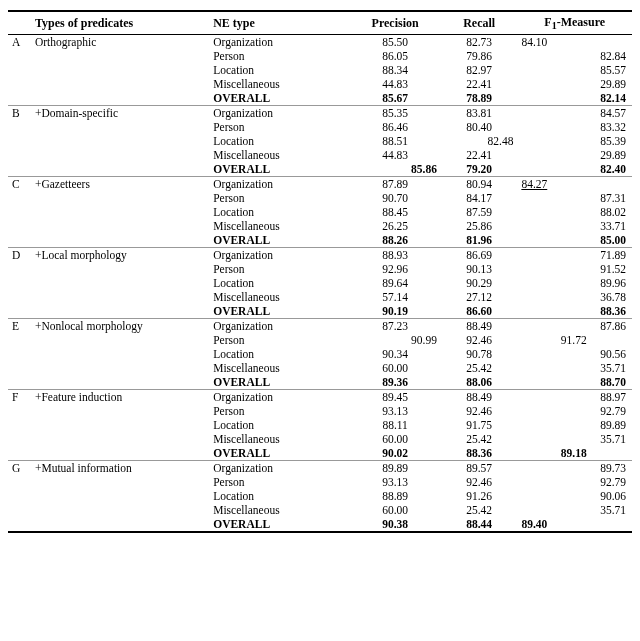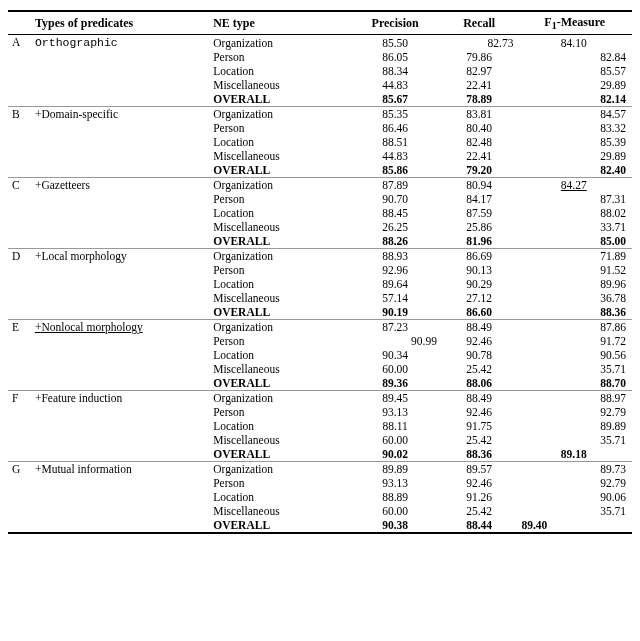--- a/index.html
+++ b/index.html
@@ -43,25 +43,25 @@
       <th class="left" style="width:140px;">Types of predicates</th>
       <th class="left" style="width:110px;">NE type</th>
       <th style="width:72px;">Precision</th>
       <th style="width:60px;">Recall</th>
       <th style="width:90px;">F<sub>1</sub>-Measure</th>
     </tr>
   </thead>
   <tbody id="table-body">
   <tr>
         <td style="vertical-align: top; padding-right: 2px;">A</td>
-        <td style="vertical-align: top; font-family: Liberation Mono, monospace;">Orthographic</td>
+        <td style="vertical-align: top;">Orthographic</td>
         <td>Organization</td>
         <td style="text-align: center;">85.50</td>
-        <td style="text-align: right;">82.73</td>
-        <td style="text-align: center; padding-right: 6px;">84.10</td>
+        <td style="text-align: center;">82.73</td>
+        <td style="text-align: left; padding-right: 6px;">84.10</td>
       </tr>
       <tr>
         <td style="vertical-align: top; padding-right: 2px;"></td>
         <td style="vertical-align: top;"></td>
         <td>Person</td>
         <td style="text-align: center;">86.05</td>
         <td style="text-align: center;">79.86</td>
         <td style="text-align: right; padding-right: 6px;">82.84</td>
       </tr>
       <tr>
@@ -102,46 +102,46 @@
         <td>Person</td>
         <td style="text-align: center;">86.46</td>
         <td style="text-align: center;">80.40</td>
         <td style="text-align: right; padding-right: 6px;">83.32</td>
       </tr>
       <tr>
         <td style="vertical-align: top; padding-right: 2px;"></td>
         <td style="vertical-align: top;"></td>
         <td>Location</td>
         <td style="text-align: center;">88.51</td>
-        <td style="text-align: center;">82.48</td>
+        <td style="text-align: right;">82.48</td>
         <td style="text-align: right; padding-right: 6px;">85.39</td>
       </tr>
       <tr>
         <td style="vertical-align: top; padding-right: 2px;"></td>
         <td style="vertical-align: top;"></td>
         <td>Miscellaneous</td>
         <td style="text-align: center;">44.83</td>
         <td style="text-align: center;">22.41</td>
         <td style="text-align: right; padding-right: 6px;">29.89</td>
       </tr>
       <tr style="font-weight: bold;">
         <td style="vertical-align: top; padding-right: 2px;"></td>
         <td style="vertical-align: top;"></td>
         <td>OVERALL</td>
-        <td style="text-align: center;">85.86</td>
+        <td style="text-align: right;">85.86</td>
         <td style="text-align: center;">79.20</td>
         <td style="text-align: right; padding-right: 6px;"><b>82.40</b></td>
       </tr>
       <tr style="border-top: 0.5px solid rgb(153, 153, 153);">
         <td style="vertical-align: top; padding-right: 2px;">C</td>
         <td style="vertical-align: top;">+Gazetteers</td>
         <td>Organization</td>
         <td style="text-align: center;">87.89</td>
         <td style="text-align: center;">80.94</td>
-        <td style="text-align: center; padding-right: 6px; text-decoration: underline;">84.27</td>
+        <td style="text-align: left; padding-right: 6px; text-decoration: underline;">84.27</td>
       </tr>
       <tr>
         <td style="vertical-align: top; padding-right: 2px;"></td>
         <td style="vertical-align: top;"></td>
         <td>Person</td>
         <td style="text-align: center;">90.70</td>
         <td style="text-align: center;">84.17</td>
         <td style="text-align: right; padding-right: 6px;">87.31</td>
       </tr>
       <tr>
@@ -203,33 +203,33 @@
       <tr style="font-weight: bold;">
         <td style="vertical-align: top; padding-right: 2px;"></td>
         <td style="vertical-align: top;"></td>
         <td>OVERALL</td>
         <td style="text-align: center;">90.19</td>
         <td style="text-align: center;">86.60</td>
         <td style="text-align: right; padding-right: 6px;"><b>88.36</b></td>
       </tr>
       <tr style="border-top: 0.5px solid rgb(153, 153, 153);">
         <td style="vertical-align: top; padding-right: 2px;">E</td>
-        <td style="vertical-align: top; text-decoration: underline;">+Nonlocal morphology</td>
+        <td style="vertical-align: top;">+Nonlocal morphology</td>
         <td>Organization</td>
         <td style="text-align: center;">87.23</td>
         <td style="text-align: center;">88.49</td>
         <td style="text-align: right; padding-right: 6px;">87.86</td>
       </tr>
       <tr>
         <td style="vertical-align: top; padding-right: 2px;"></td>
         <td style="vertical-align: top;"></td>
         <td>Person</td>
         <td style="text-align: right;">90.99</td>
         <td style="text-align: center;">92.46</td>
-        <td style="text-align: right; padding-right: 6px;">91.72</td>
+        <td style="text-align: center; padding-right: 6px;">91.72</td>
       </tr>
       <tr>
         <td style="vertical-align: top; padding-right: 2px;"></td>
         <td style="vertical-align: top;"></td>
         <td>Location</td>
         <td style="text-align: center;">90.34</td>
         <td style="text-align: center;">90.78</td>
         <td style="text-align: right; padding-right: 6px;">90.56</td>
       </tr>
       <tr>

